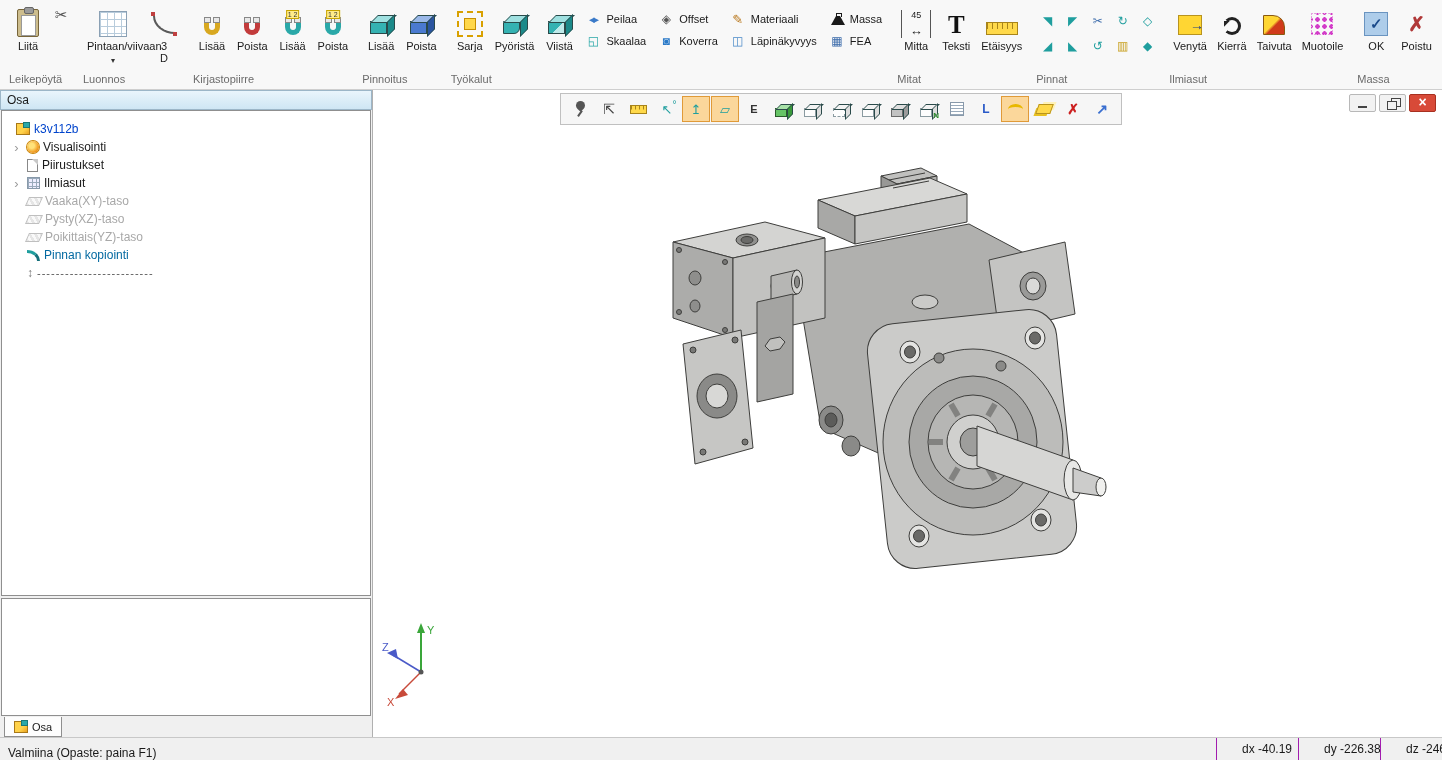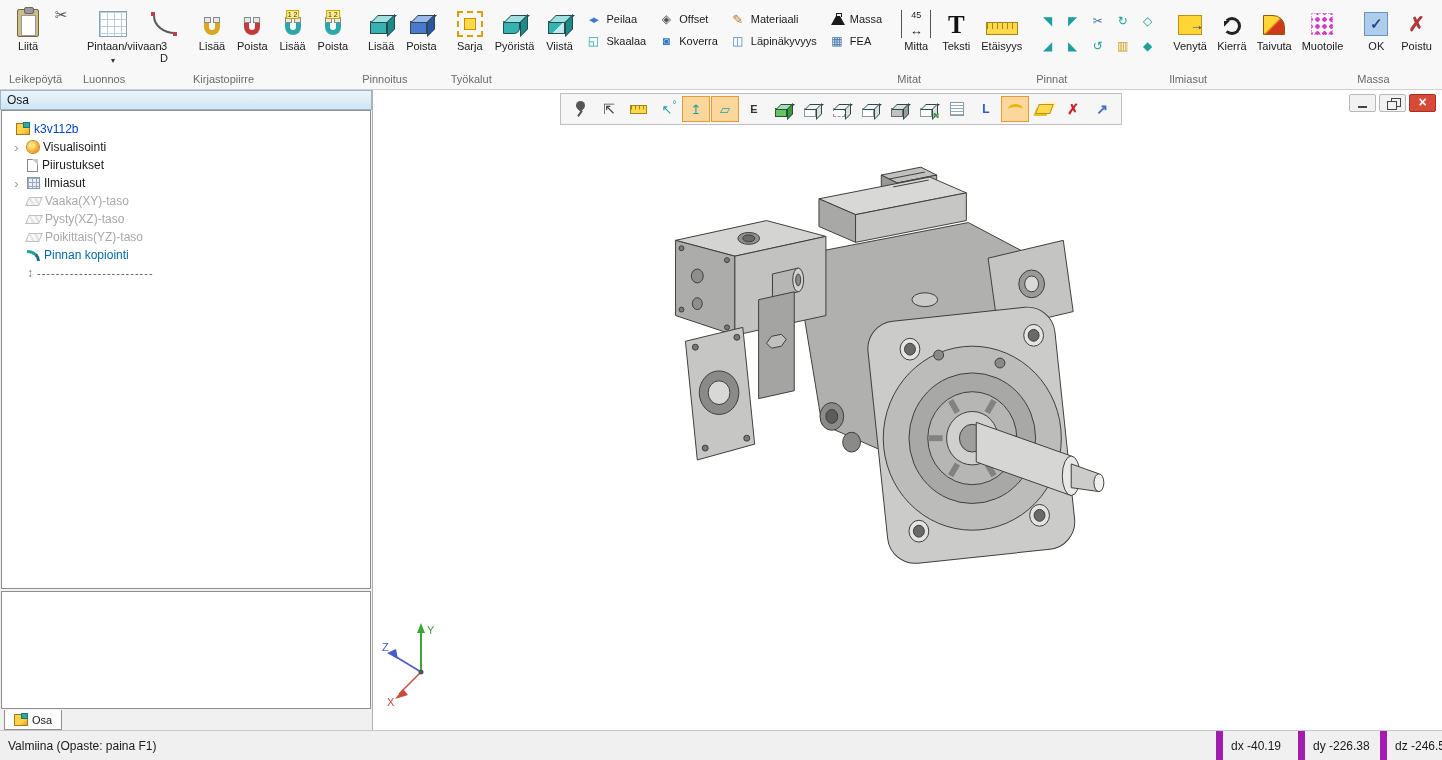--- a/index.html
+++ b/index.html
@@ -153,24 +153,24 @@
   .wbtn{width:27px;height:18px;display:flex;align-items:center;justify-content:center;background:#f2f2f2;border:1px solid #b8b8b8;border-radius:2px;position:relative}
   .wbtn.min::before{content:"";width:9px;height:2px;background:#444;margin-top:8px}
   .wbtn.max::before{content:"";position:absolute;width:8px;height:7px;border:1px solid #444;left:7px;top:6px;background:#f2f2f2;z-index:2}
   .wbtn.max::after{content:"";position:absolute;width:8px;height:7px;border:1px solid #444;left:11px;top:3px}
   .wbtn.close{background:#d84a38;border-color:#a83020}
   .wbtn.close::before{content:"×";font-size:14px;font-weight:bold;color:#fff;margin-top:-2px}
 
   .axes{position:absolute;left:8px;top:530px}
 
   
-  .statusbar{height:30px;background:#f0f0f0;border-top:1px solid #c8c8c8;display:flex;align-items:center;font-size:12px}
+  .statusbar{height:23px;background:#f0f0f0;border-top:1px solid #c8c8c8;display:flex;align-items:flex-end;font-size:12px}
   .smsg{padding-left:8px}
   .scoords{margin-left:auto;display:flex;height:100%}
-  .scell{display:flex;align-items:center;border-left:7px solid #a21caf;padding:0 8px;width:82px;white-space:nowrap;overflow:hidden}
+  .scell{display:flex;align-items:center;border-left:1px solid #a21caf;padding:0 25px;width:82px;white-space:nowrap;overflow:hidden}
   .scell.clipd{width:62px;padding-right:0}
 </style>
 </head>
 <body>
 
 <header class="ribbon">
 
   <div class="rgroup">
     <div class="rbody">
       <div class="rbtn">

